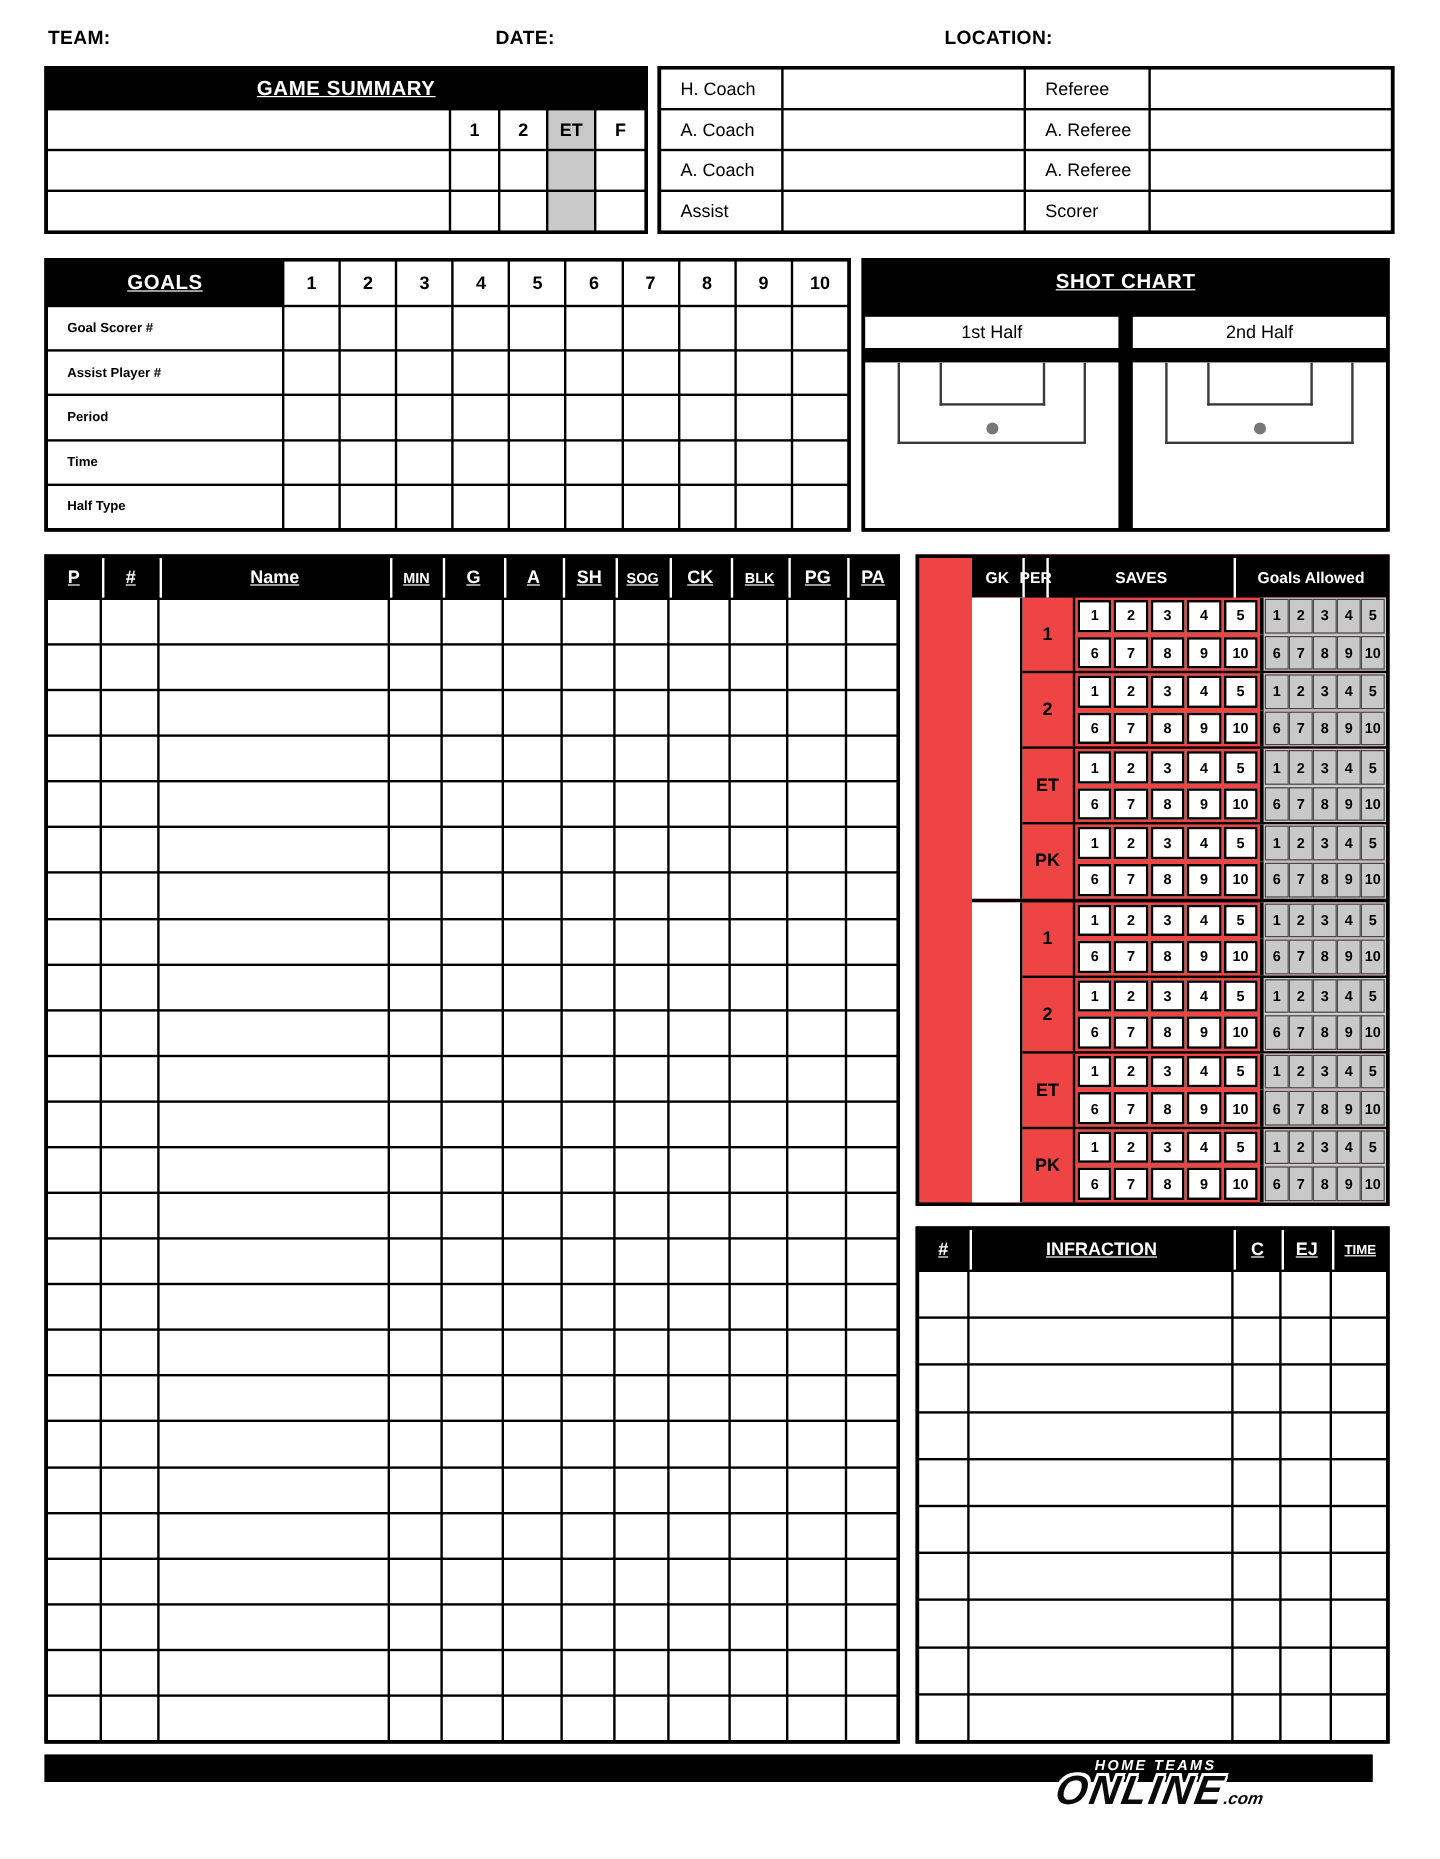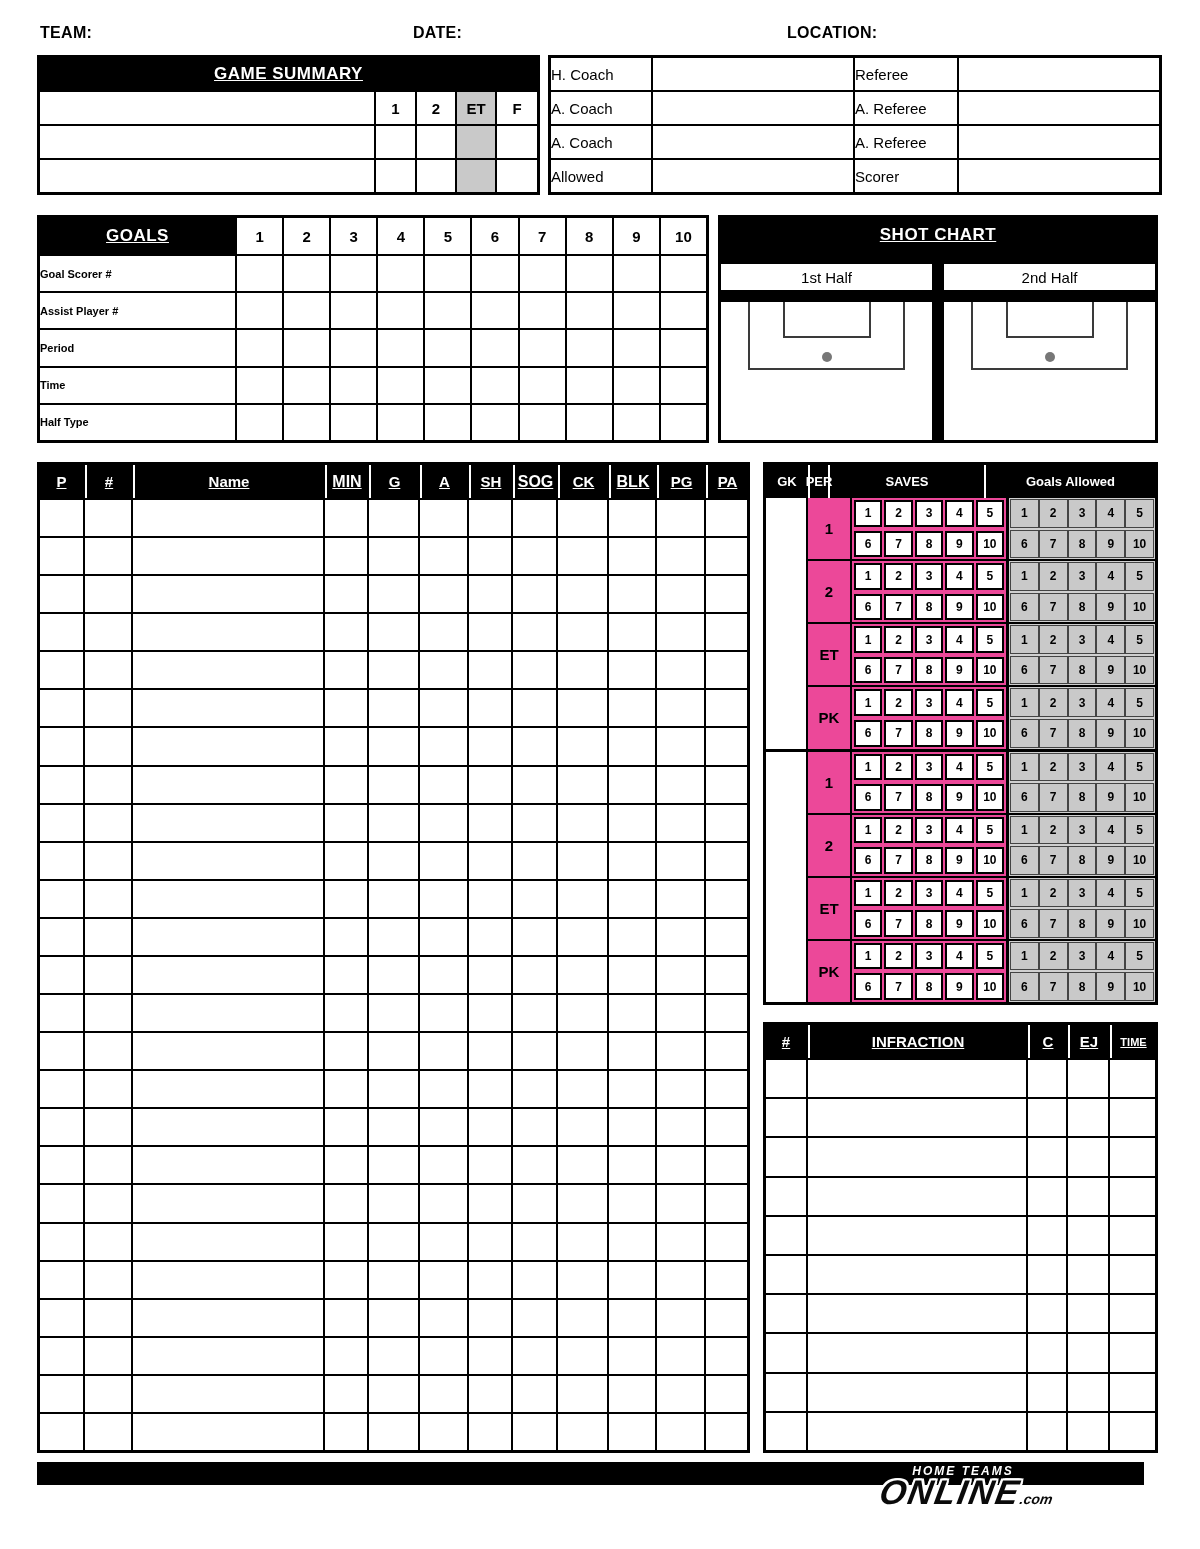--- a/index.html
+++ b/index.html
@@ -15,21 +15,21 @@
   #location-label { left:787px; }
 
   
   .tbl {
     position:absolute; display:grid; background:#000;
     border:3px solid #000; gap:2px; box-sizing:border-box;
   }
   .cell { background:#fff; display:flex; align-items:center; justify-content:center; overflow:hidden; }
   .cell.dark { background:#000; color:#fff; font-weight:bold;text-decoration:underline; }
   .cell.gray { background:#c9c9c9; }
-  .cell.left { justify-content:flex-start; padding-left:0; box-sizing:border-box; }
+  .cell.left { justify-content:flex-start; padding-left:16px; box-sizing:border-box; }
   .span-all { grid-column:1 / -1; }
   .wsep { border-left:2px solid #fff; box-sizing:border-box; }
 
   
   #game-summary { left:37px; top:55px; width:503px; height:140px;
     grid-template-columns:1fr 39px 38px 38px 40px; grid-template-rows:repeat(4,1fr); }
   #game-summary .title { font-size:17px; letter-spacing:0.5px; }
   .score-h { font-weight:bold; font-size:15px; }
 
   
@@ -54,25 +54,25 @@
     box-sizing:border-box; position:relative; }
   .gbox { width:88px; height:36px; margin:0 auto; border:2px solid #3a3a3a; border-top:none; box-sizing:border-box; }
   .pdot { position:absolute; left:50%; top:50px; width:10px; height:10px; margin-left:-5px;
     border-radius:50%; background:#777; }
 
   
   #players { left:37px; top:462px; width:713px; height:991px;
     grid-template-columns:43px 46px 190px 42px 49px 47px 42px 43px 49px 46px 47px 41px;
     grid-template-rows:33px repeat(25,1fr); }
   .phead { font-size:15px; }
-  .phead.sm { font-size:16px; }
+  .phead.sm { font-size:12px; }
 
   
   #gk { position:absolute; left:763px; top:462px; width:395px; height:543px;
-    border:3px solid #000; box-sizing:border-box; display:flex; flex-direction:column; background:#ec4899; }
+    border:3px solid #000; box-sizing:border-box; display:flex; flex-direction:column; background:#ef4444;padding-left:44px; }
   #gk-head { height:33px; display:flex; background:#000; flex:none; }
   .gk-hcell { color:#fff; font-weight:bold; font-size:13px; display:flex; align-items:center; justify-content:center; }
   .gk-hcell + .gk-hcell { border-left:2px solid #fff; box-sizing:border-box; }
   .w-gk { width:42px; } .w-per { width:20px; } .w-saves { width:156px; } .w-ga { flex:1; }
   .gk-block { flex:1; display:flex; min-height:0; }
   .gk-block + .gk-block { border-top:3px solid #000; }
   .gk-keeper { width:42px; border-right:2px solid #000; box-sizing:border-box; background:#fff; }
   .gk-periods { flex:1; display:flex; flex-direction:column; min-width:0; }
   .gk-group { flex:1; display:flex; min-height:0; }
   .gk-group + .gk-group { border-top:2px solid #000; }
@@ -140,21 +140,21 @@
       <div class="cell left">Referee</div>
       <div class="cell"></div>
       <div class="cell left">A. Coach</div>
       <div class="cell"></div>
       <div class="cell left">A. Referee</div>
       <div class="cell"></div>
       <div class="cell left">A. Coach</div>
       <div class="cell"></div>
       <div class="cell left">A. Referee</div>
       <div class="cell"></div>
-      <div class="cell left">Allowed</div>
+      <div class="cell left">Assist</div>
       <div class="cell"></div>
       <div class="cell left">Scorer</div>
       <div class="cell"></div>
     </div>
 
   <div class="tbl" id="goals-tbl">
       <div class="cell dark title">GOALS</div>
       <div class="cell goal-col-h">1</div>
       <div class="cell goal-col-h">2</div>
       <div class="cell goal-col-h">3</div>

